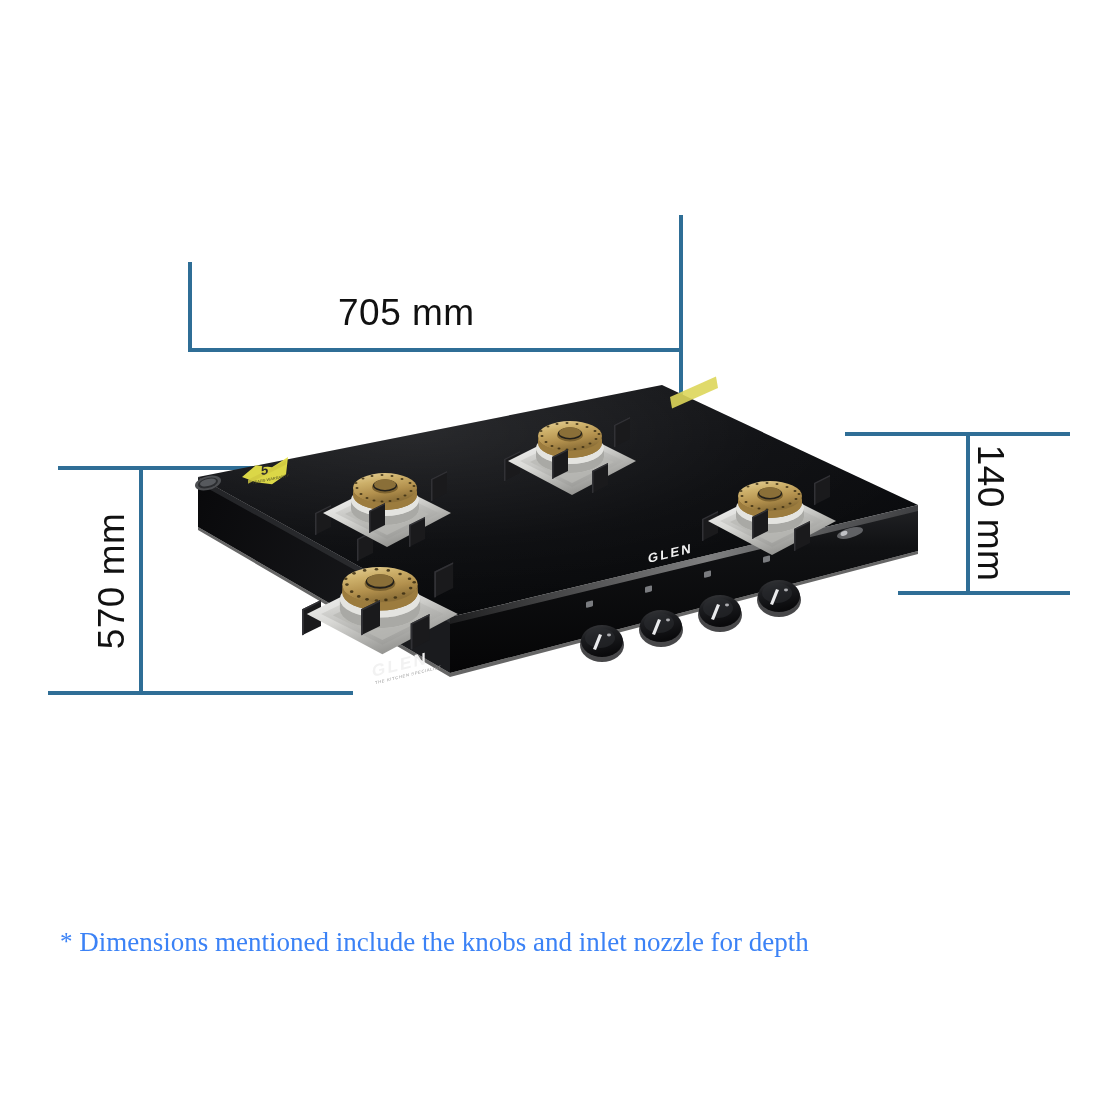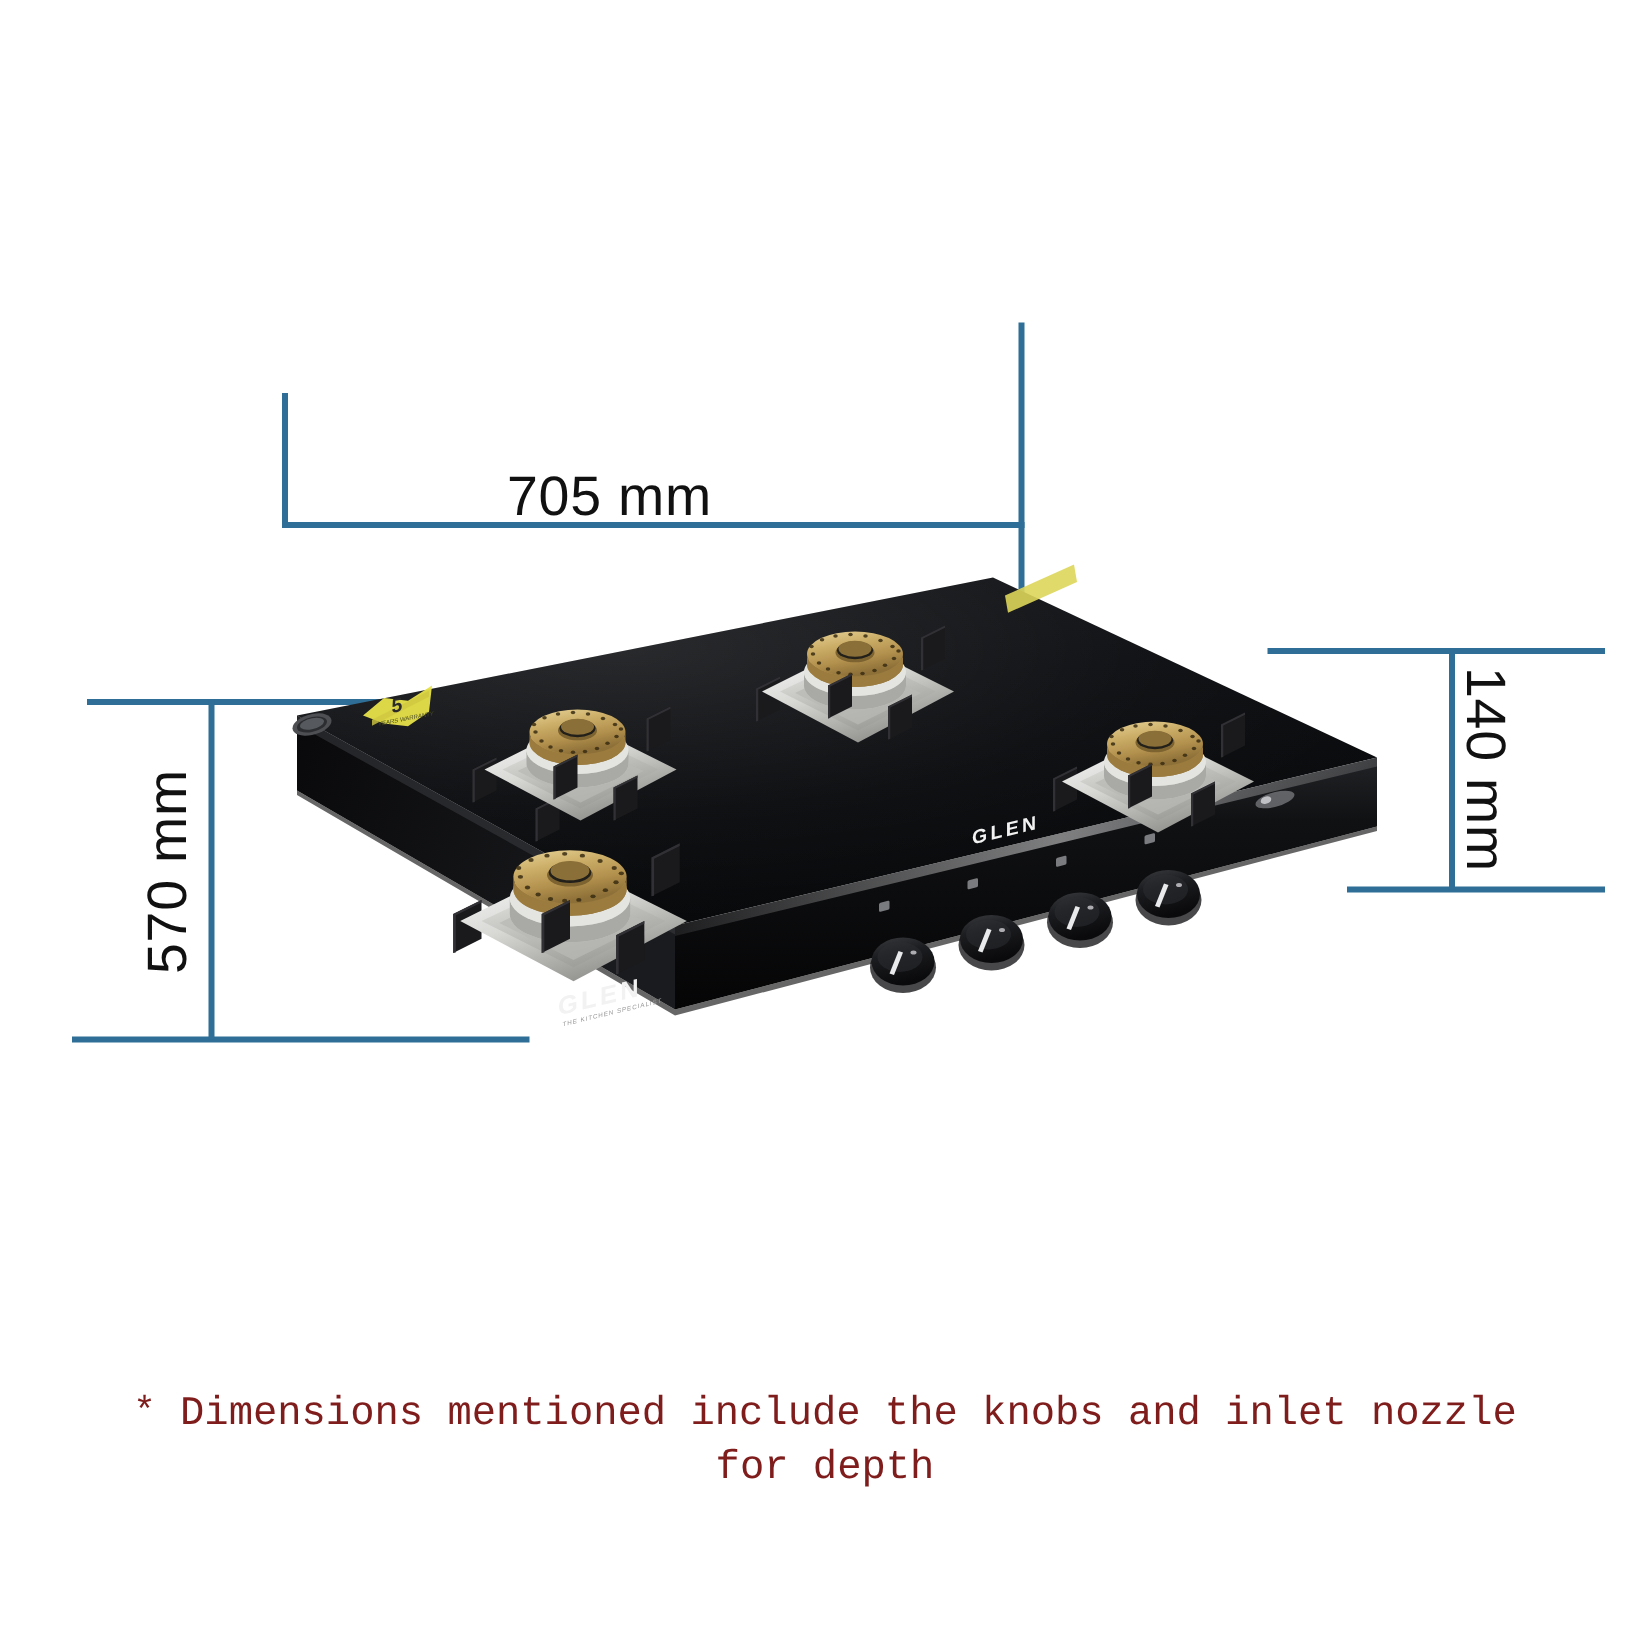--- a/index.html
+++ b/index.html
@@ -27,25 +27,24 @@
     white-space:nowrap;
     font-family:"Liberation Sans", sans-serif;
   }
   .rot-left{transform:rotate(-90deg);transform-origin:50% 50%;}
   .rot-right{transform:rotate(90deg);transform-origin:50% 50%;}
 
   
   #footnote{
     position:absolute;
     left:60px;top:925px;width:980px;
-    text-align:center;
-    color:#7f1d1d;
+    color:#3b82f6;
     font-size:27px;
     line-height:1.32;
-    font-family:Liberation Mono, monospace;
+    font-family:Liberation Serif, serif;
     font-stretch:condensed;
   }
   #footnote .star{font-size:25px;vertical-align:1px;}
 
   
   #product{position:absolute;left:150px;top:355px;width:800px;height:380px;}
   #product svg{display:block;width:800px;height:380px;overflow:visible;}
 
   .brandtext{
     font-family:"Liberation Sans", sans-serif;
@@ -69,21 +68,21 @@
   }
 </style>
 </head>
 <body>
 
 <div id="stage">
 
   <div class="dim-line dim-v" style="left:188px;top:262px;height:90px;"></div>
   <div class="dim-line dim-v" style="left:679px;top:215px;height:250px;"></div>
   <div class="dim-line dim-h" style="left:188px;top:348px;width:495px;"></div>
-  <div class="dim-label" style="left:338px;top:292px;margin-top:18px;">705 mm</div>
+  <div class="dim-label" style="left:338px;top:292px;">705 mm</div>
 
   <div class="dim-line dim-h" style="left:58px;top:466px;width:290px;"></div>
   <div class="dim-line dim-h" style="left:48px;top:691px;width:305px;"></div>
   <div class="dim-line dim-v" style="left:139px;top:466px;height:227px;"></div>
   <div class="dim-label rot-left" style="left:32px;top:560px;width:160px;text-align:center;">570 mm</div>
 
   <div class="dim-line dim-h" style="left:845px;top:432px;width:225px;"></div>
   <div class="dim-line dim-h" style="left:898px;top:591px;width:172px;"></div>
   <div class="dim-line dim-v" style="left:966px;top:432px;height:161px;"></div>
   <div class="dim-label rot-right" style="left:910px;top:492px;width:160px;text-align:center;">140 mm</div>

